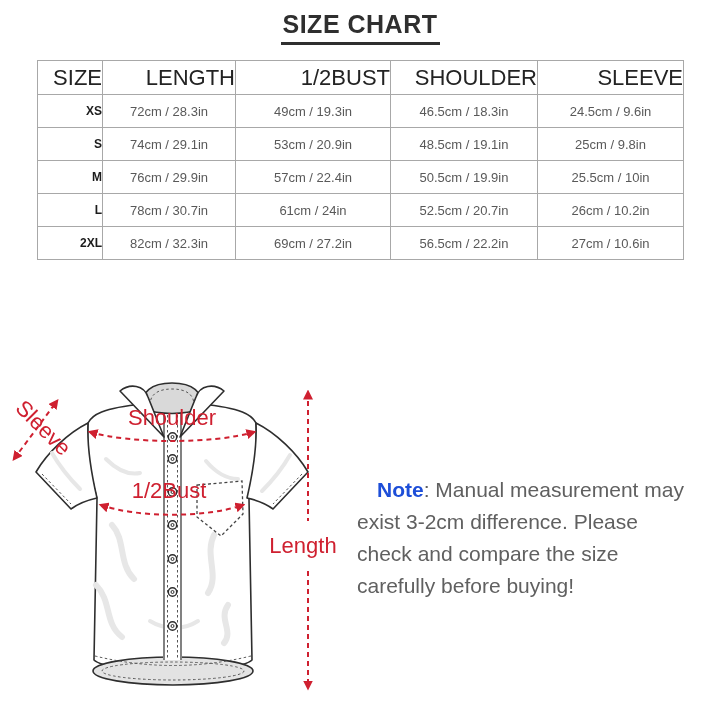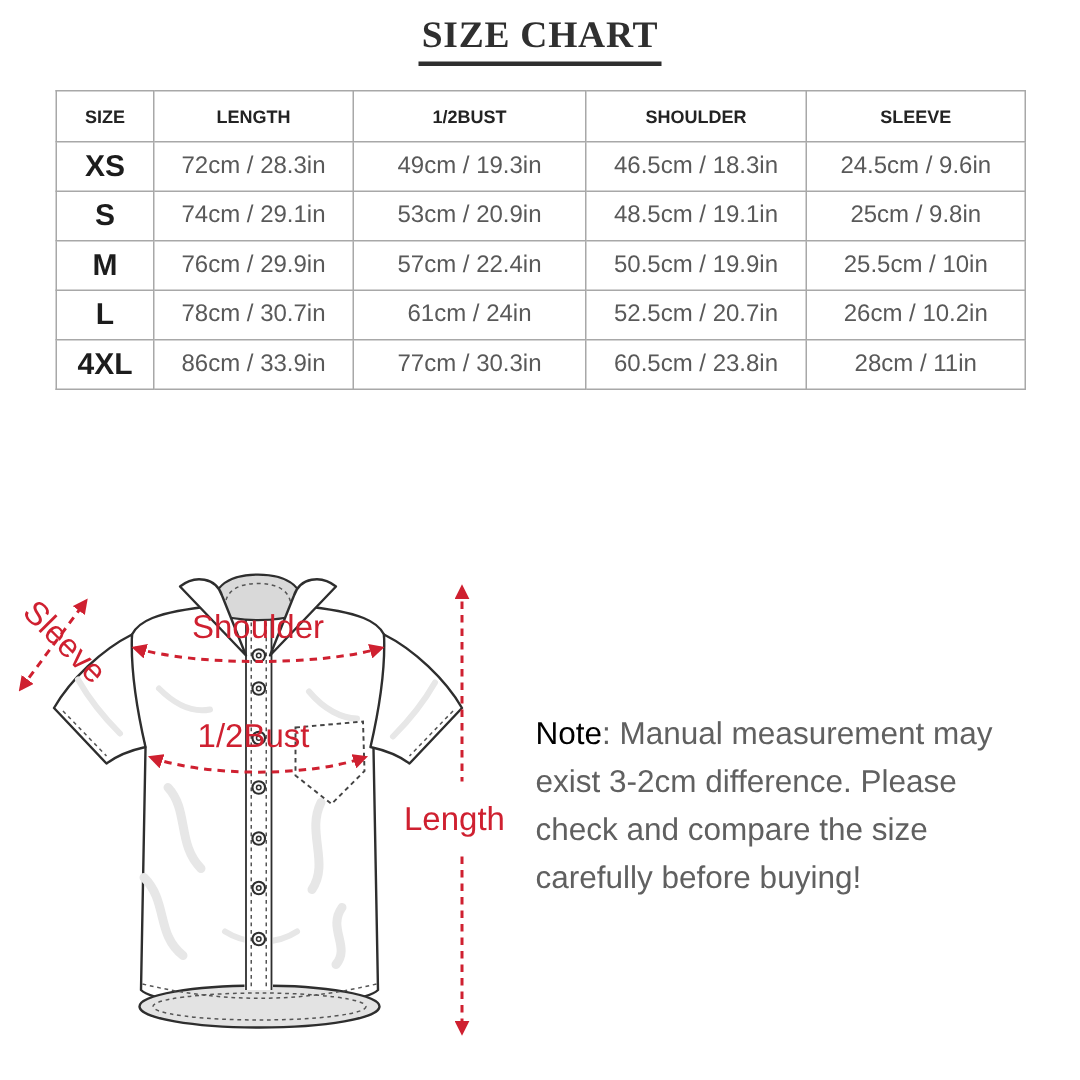--- a/index.html
+++ b/index.html
@@ -1,47 +1,47 @@
 <!DOCTYPE html>
 <html><head>
 <meta charset="utf-8">
 <style>
   html,body{margin:0;padding:0;background:#fff;}
   #page{position:relative;width:720px;height:720px;background:#ffffff;overflow:hidden;
         font-family:"Liberation Sans", sans-serif;}
 
   
-  .title-wrap{position:absolute;top:10px;left:0;width:720px;text-align:center;font-family:Liberation Serif, serif;}
+  .title-wrap{position:absolute;top:10px;left:0;width:720px;text-align:center;}
   .title{display:inline-block;margin:0;font-size:25px;font-weight:bold;color:#2f2f2f;
          letter-spacing:0.5px;border-bottom:3px solid #2f2f2f;padding:0 2px 3px 2px;}
 
   
   table.size-chart{position:absolute;top:60px;left:37px;width:646px;border-collapse:collapse;
                    table-layout:fixed;}
   table.size-chart th, table.size-chart td{
       border:1px solid #a8a8a8;text-align:center;vertical-align:middle;
-      padding:0;height:32px;font-size:16px;line-height:1;}
-  table.size-chart thead th{font-size:12px;font-weight:bold;color:#232323;height:33px;}
-  table.size-chart tbody th{font-size:20px;font-weight:bold;color:#1c1c1c;}
+      padding:0;height:32px;font-size:13px;line-height:1;}
+  table.size-chart thead th{font-size:22px;font-weight:normal;color:#232323;height:33px;text-align:right;}
+  table.size-chart tbody th{font-size:12px;font-weight:bold;color:#1c1c1c;text-align:right;}
   table.size-chart tbody td{color:#595959;font-weight:normal;}
 
   
   #diagram{position:absolute;left:0;top:375px;width:340px;height:345px;}
   #diagram svg{display:block;width:340px;height:345px;}
   .shirt-line{fill:#ffffff;stroke:#2e2e2e;stroke-width:1.6;stroke-linejoin:round;}
   .stitch{fill:none;stroke:#555;stroke-width:1;stroke-dasharray:2.5 2.5;}
   .shade{fill:none;stroke:#e7e7e7;stroke-width:6;stroke-linecap:round;}
   .shade-thin{fill:none;stroke:#e7e7e7;stroke-width:4;stroke-linecap:round;}
   .anno{fill:none;stroke:#cf2030;stroke-width:2;stroke-dasharray:5 4;}
   .anno-text{fill:#cf2030;font-size:22px;font-family:"Liberation Sans",sans-serif;}
 
   
   .note{position:absolute;left:357px;top:474px;width:336px;font-size:21px;line-height:32px;
         color:#606060;}
-  .note .note-label{font-weight:normal;color:#000000;}
+  .note .note-label{font-weight:bold;color:#1d4ed8;margin-left:20px;}
 </style>
 </head>
 <body>
 
 <div id="page">
 
   <div class="title-wrap">
     <h1 class="title">SIZE CHART</h1>
   </div>
 
@@ -86,25 +86,25 @@
         <td>25.5cm / 10in</td>
       </tr>
         <tr>
         <th>L</th>
         <td>78cm / 30.7in</td>
         <td>61cm / 24in</td>
         <td>52.5cm / 20.7in</td>
         <td>26cm / 10.2in</td>
       </tr>
         <tr>
-        <th>4XL</th>
-        <td>86cm / 33.9in</td>
-        <td>77cm / 30.3in</td>
-        <td>60.5cm / 23.8in</td>
-        <td>28cm / 11in</td>
+        <th>2XL</th>
+        <td>82cm / 32.3in</td>
+        <td>69cm / 27.2in</td>
+        <td>56.5cm / 22.2in</td>
+        <td>27cm / 10.6in</td>
       </tr>
       </tbody>
   </table>
 
   <div id="diagram">
     <svg viewBox="0 0 340 345" xmlns="http://www.w3.org/2000/svg">
       <defs>
         <marker id="ah" viewBox="0 0 10 10" refX="7.5" refY="5" markerWidth="10" markerHeight="10" orient="auto-start-reverse" markerUnits="userSpaceOnUse">
           <path d="M0,0 L10,5 L0,10 Z" fill="#cf2030"></path>
         </marker>

